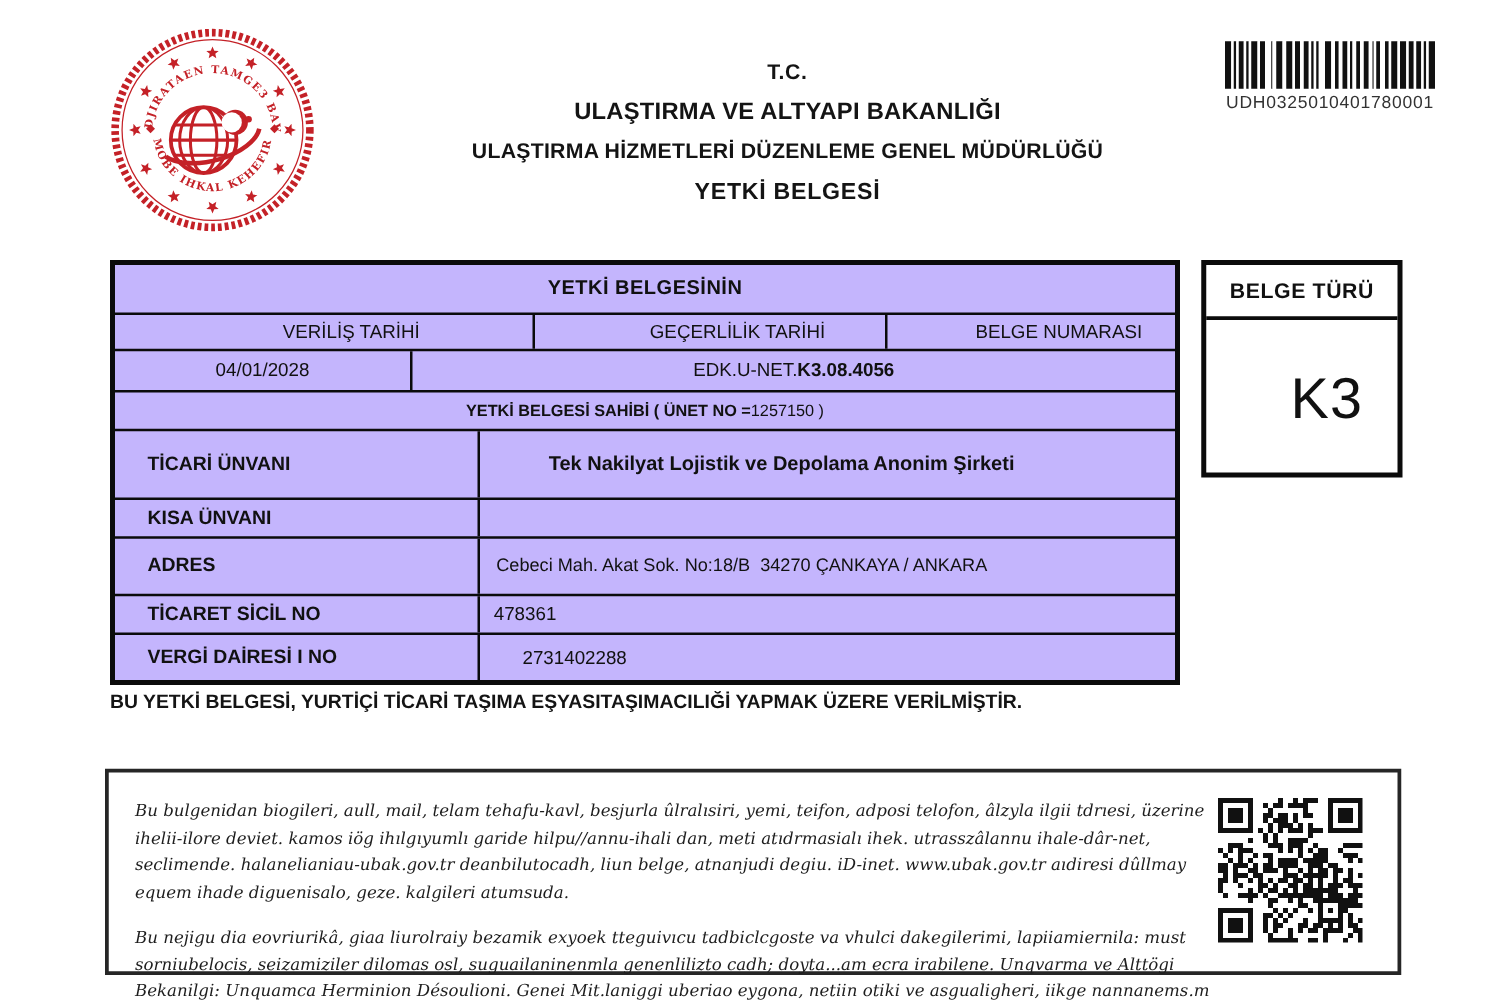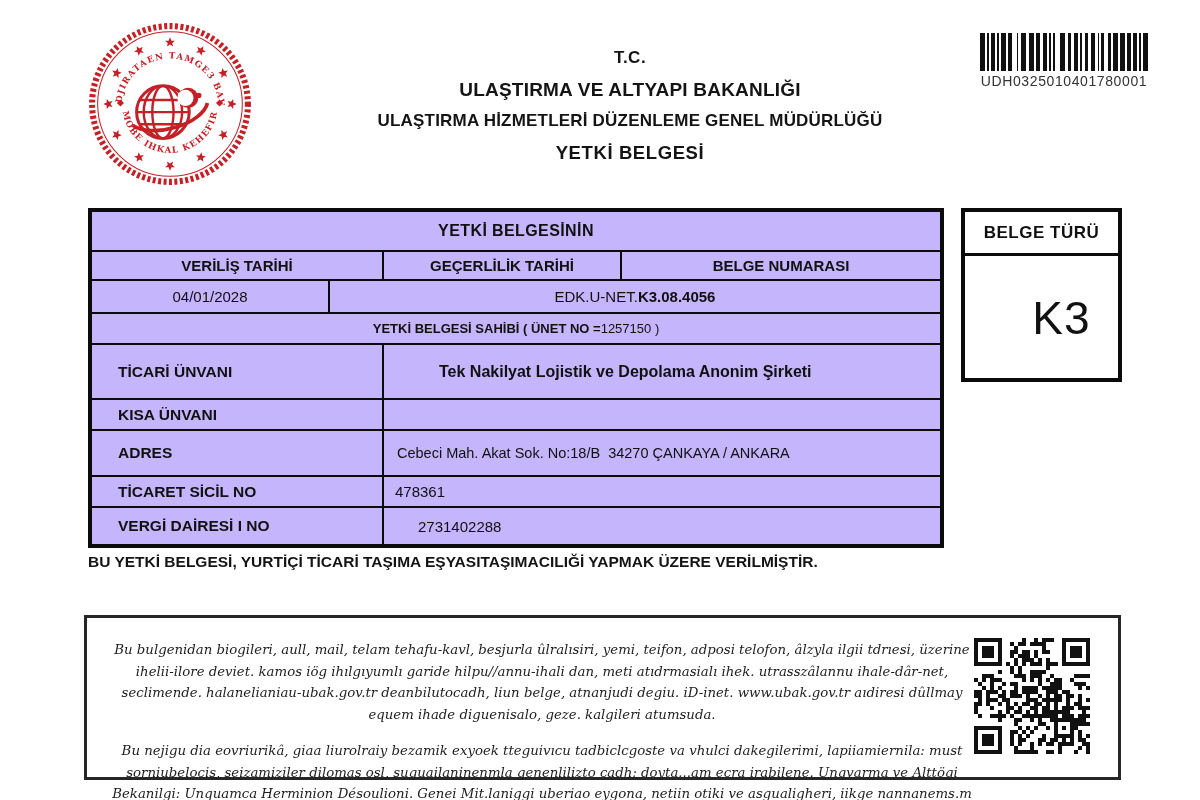--- a/index.html
+++ b/index.html
@@ -22,21 +22,21 @@
 
   
   .cert{position:absolute;left:88px;top:208px;width:848px;border:4px solid #0b0b0b;background:#c4b5fd;}
   .cert *{box-sizing:border-box;}
   .trow{display:flex;border-bottom:2px solid #0b0b0b;align-items:stretch;}
   .trow:last-child{border-bottom:none;gap:23px;}
   .cell{display:flex;align-items:center;}
   .c-center{justify-content:center;text-align:center;}
   .b-right{border-right:2px solid #0b0b0b;}
   .sect{height:38px;font-weight:bold;font-size:16px;letter-spacing:.4px;}
-  .colhead{height:27px;font-weight:bold;font-size:15px;}
+  .colhead{height:27px;font-weight:normal;font-size:15px;margin-left:44px;}
   .colval{height:31px;font-size:15px;}
   .owner{height:29px;font-size:13px;}
   .owner .bold{font-weight:bold;}
   .lbl{width:292px;font-weight:bold;font-size:15.5px;padding-left:26px;}
   .val{flex:1;font-size:15px;padding-left:11px;}
   .w1{width:292px;}.w2{width:238px;}.w3{flex:1;}
   .r-ticari{height:55px;}
   .r-kisa{height:31px;}
   .r-adres{height:46px;}
   .r-sicil{height:31px;}
@@ -49,21 +49,21 @@
   .btype{position:absolute;left:961px;top:208px;width:161px;height:174px;border:4px solid #0b0b0b;background:#fff;box-sizing:border-box;}
   .btype-head{height:41px;display:flex;align-items:center;justify-content:center;font-weight:bold;font-size:17px;letter-spacing:.5px;border-bottom:3px solid #0b0b0b;}
   .btype-val{height:123px;display:flex;align-items:center;justify-content:center;font-size:46px;font-weight:400;letter-spacing:1px;padding-left:40px;}
 
   
   .statement{position:absolute;left:88px;top:553px;font-weight:bold;font-size:15.5px;white-space:nowrap;color:#141414;}
 
   
   .fine{position:absolute;left:84px;top:615px;width:1037px;height:165px;border:3px solid #262626;box-sizing:border-box;background:#fff;}
   .fine-text{position:absolute;left:21px;top:21px;width:868px;font-family:"DejaVu Serif",serif;font-style:italic;font-size:13.3px;line-height:1.62;color:#1d1d1d;}
-  .fine-text p{margin:0;text-align:center;}
+  .fine-text p{margin:0;}
   .fine-text p + p{margin-top:15px;}
   .qr{position:absolute;right:28px;top:20px;width:116px;height:116px;}
 </style>
 </head>
 <body>
 
 <div class="page">
 
   <svg class="seal" viewBox="0 0 170 170">
     <defs>

